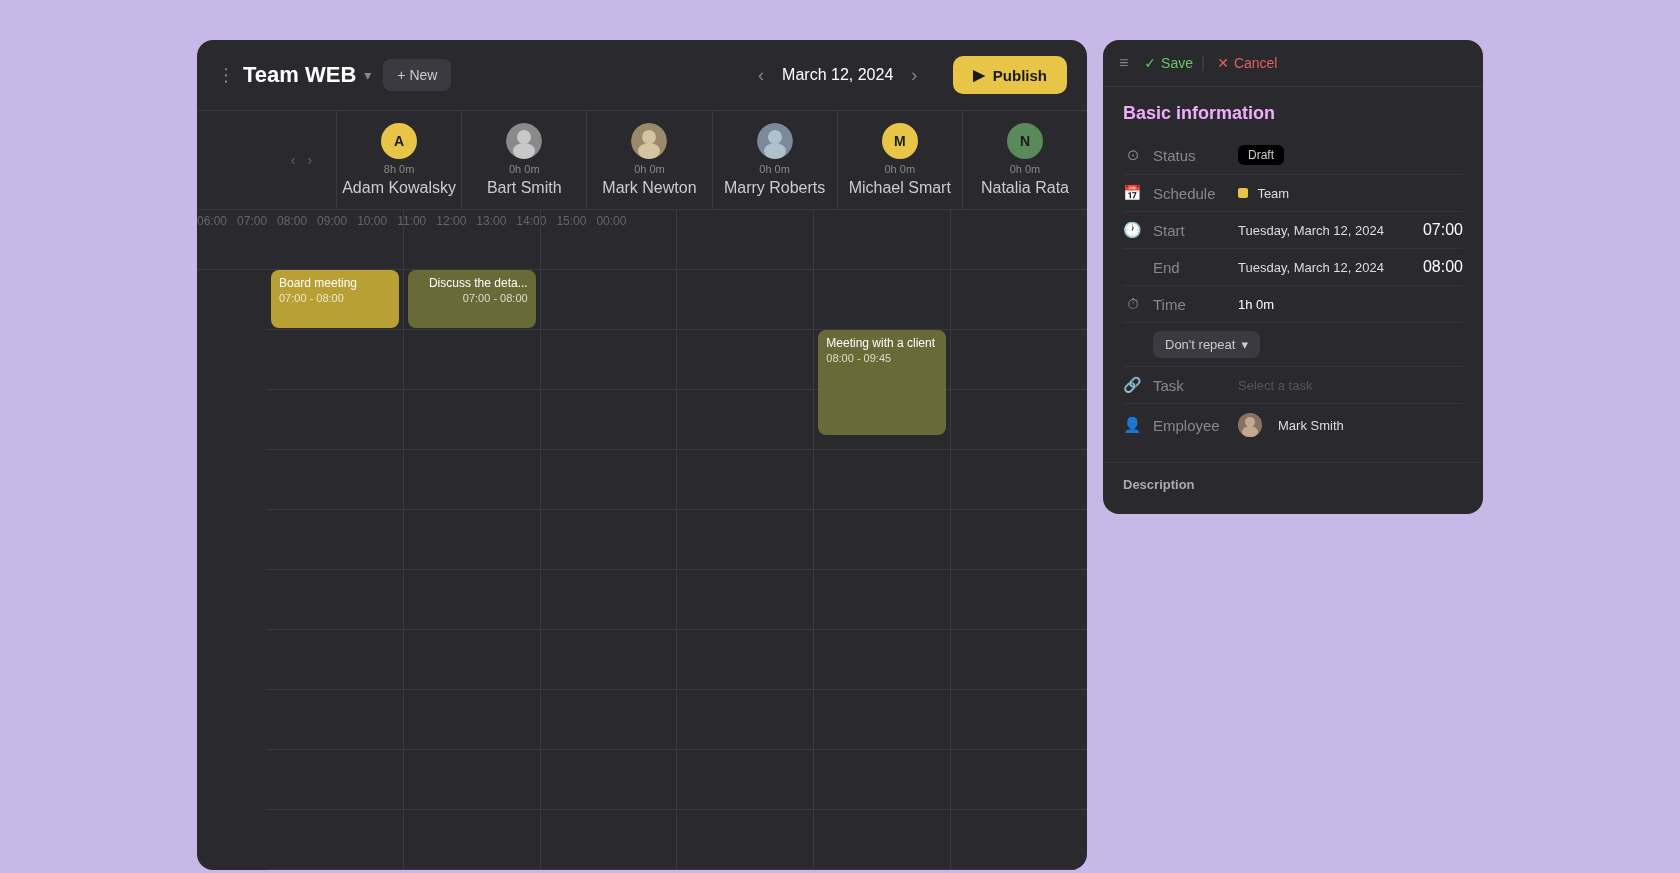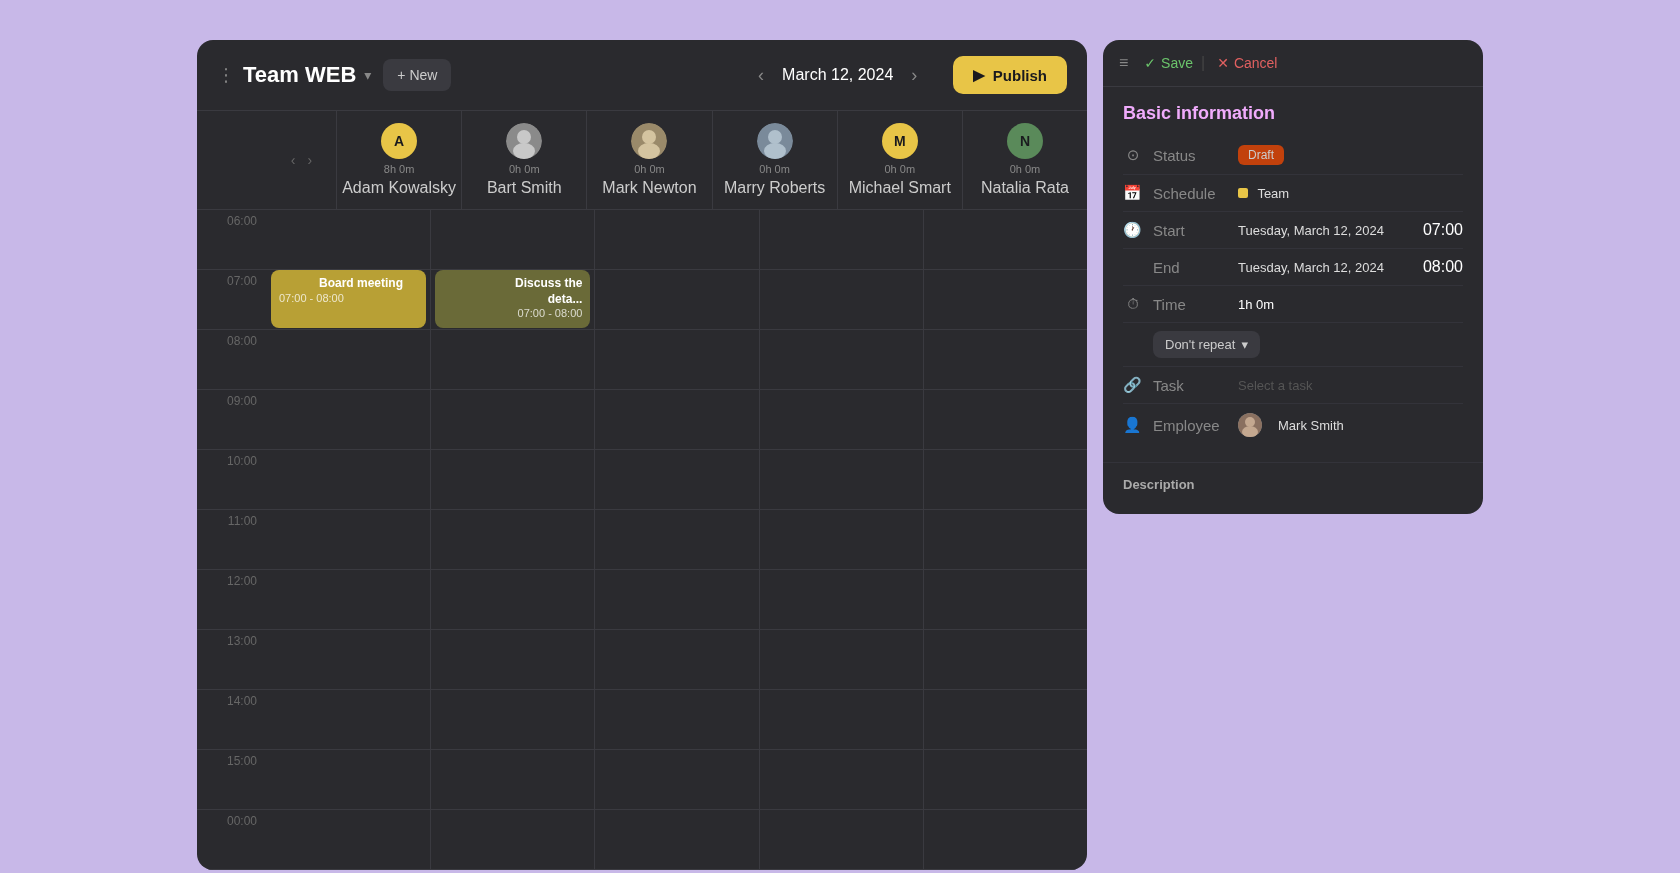--- a/index.html
+++ b/index.html
@@ -155,21 +155,20 @@
     
     .cal-body {
       display: flex;
       flex: 1;
       overflow-y: auto;
     }
     .time-col {
       width: 70px;
       flex-shrink: 0;
       display: flex;
-      flex-direction: column;
     }
     .time-cell {
       height: 60px;
       display: flex;
       align-items: flex-start;
       padding-top: 4px;
       padding-right: 10px;
       justify-content: flex-end;
       color: #666;
       font-size: 12px;
@@ -196,23 +195,22 @@
       border-radius: 8px;
       padding: 6px 8px;
       left: 4px;
       right: 4px;
       overflow: hidden;
       cursor: pointer;
     }
     .event-title {
       color: #fff;
       font-size: 12px;
-      font-weight: 700;
+      font-weight: 400;
       line-height: 1.3;
-      margin-left: 40px;
     }
     .event-time {
       color: rgba(255,255,255,0.75);
       font-size: 11px;
     }
 
     
     .members-nav {
       display: flex;
       align-items: center;
@@ -321,21 +319,21 @@
       font-size: 15px;
       width: 75px;
       flex-shrink: 0;
     }
     .info-value {
       color: #ddd;
       font-size: 13px;
       flex: 1;
     }
     .status-badge {
-      background: #c2410c;
+      background: #000000;
       color: #ccc;
       border-radius: 6px;
       padding: 3px 10px;
       font-size: 12px;
       font-weight: 500;
     }
     .schedule-dot {
       width: 10px;
       height: 10px;
       background: #e8c547;
@@ -562,20 +560,38 @@
           <div class="grid-cell"></div>
           <div class="grid-cell"></div>
           <div class="grid-cell"></div>
           <div class="grid-cell"></div>
           <div class="grid-cell"></div>
           <div class="grid-cell"></div>
           <div class="grid-cell"></div>
           <div class="grid-cell"></div>
         </div>
 
+        <div class="grid-col">
+          <div class="grid-cell"></div>
+          <div class="grid-cell"></div>
+          <div class="grid-cell" style="position:relative;">
+            <div style="background:#6a6a38; position:absolute; top:0; left:4px; right:4px; height:105px; border-radius:8px; padding:6px 8px; overflow:hidden; cursor:pointer;">
+              <div class="event-title">Meeting with a client</div>
+              <div class="event-time">08:00 - 09:45</div>
+            </div>
+          </div>
+          <div class="grid-cell"></div>
+          <div class="grid-cell"></div>
+          <div class="grid-cell"></div>
+          <div class="grid-cell"></div>
+          <div class="grid-cell"></div>
+          <div class="grid-cell"></div>
+          <div class="grid-cell"></div>
+          <div class="grid-cell"></div>
+        </div>
 
         <div class="grid-col">
           <div class="grid-cell"></div>
           <div class="grid-cell"></div>
           <div class="grid-cell"></div>
           <div class="grid-cell"></div>
           <div class="grid-cell"></div>
           <div class="grid-cell"></div>
           <div class="grid-cell"></div>
           <div class="grid-cell"></div>

